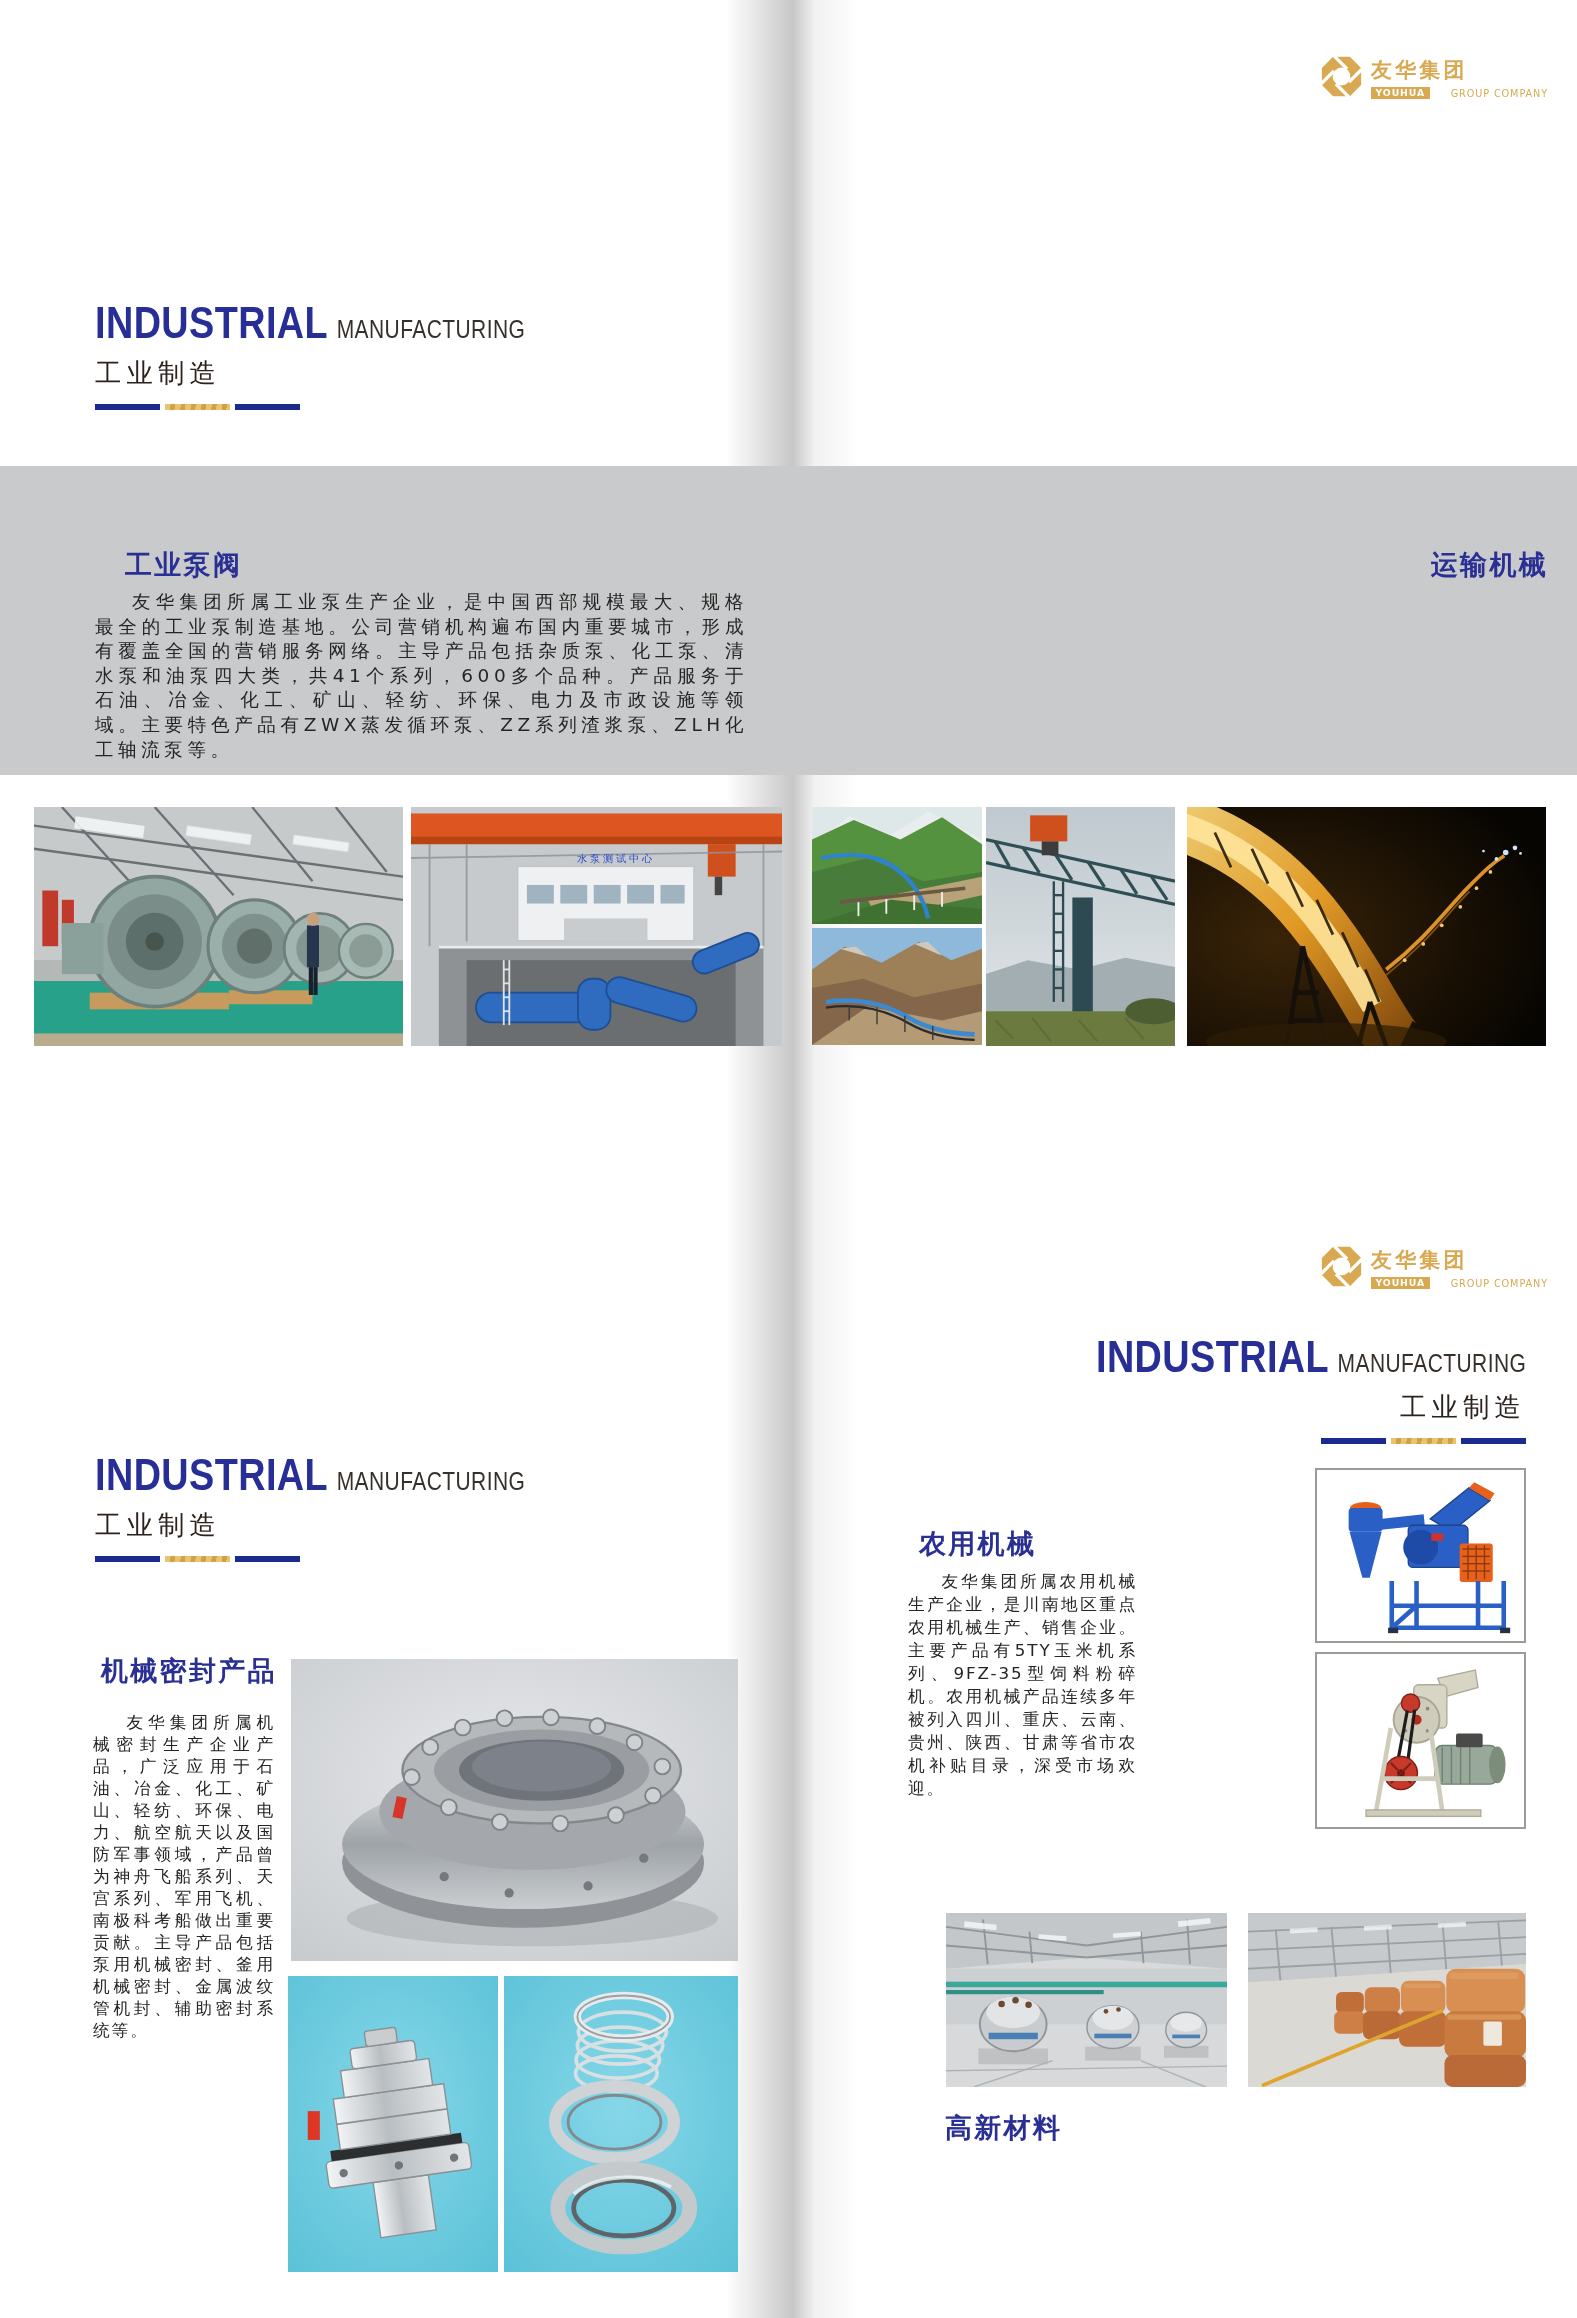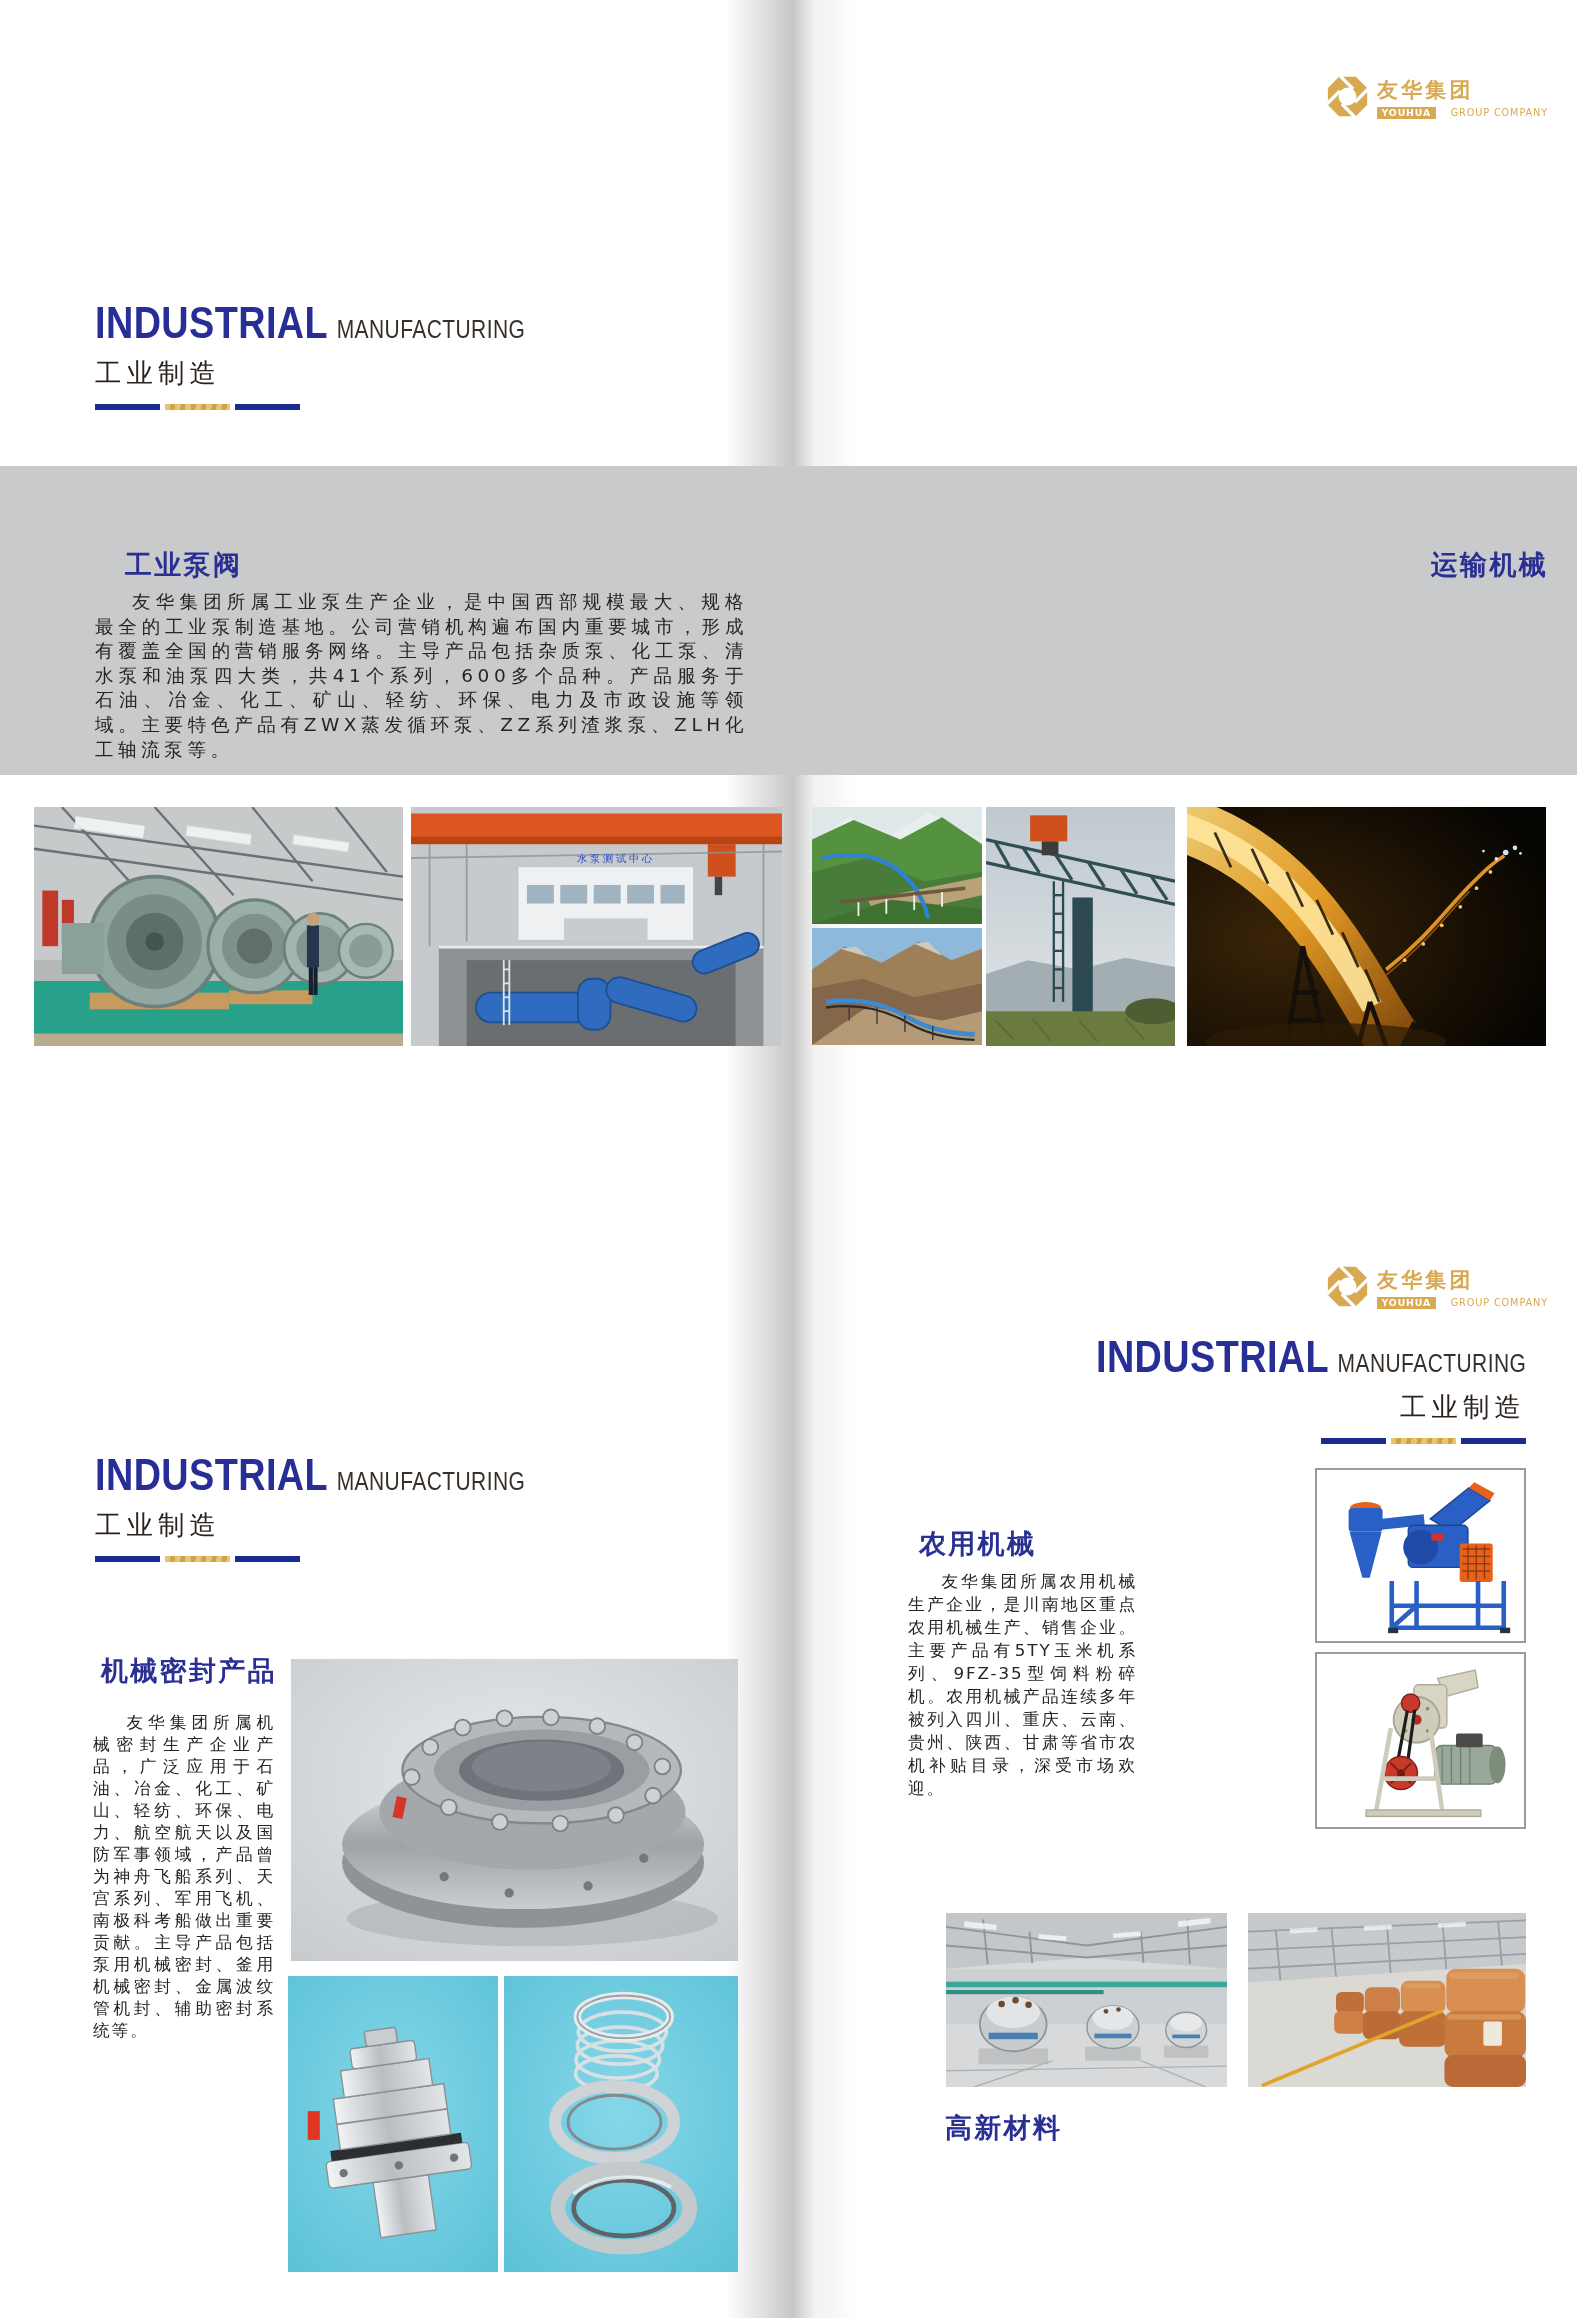--- a/index.html
+++ b/index.html
@@ -17,23 +17,23 @@
   .hdr--right{text-align:right;}
   .hdr-ind{font-family:"Liberation Sans",sans-serif;font-weight:bold;font-size:45px;color:#272e96;letter-spacing:0.5px;}
   .hdr-man{font-family:"Liberation Sans",sans-serif;font-size:25px;color:#37302a;margin-left:10.2px;letter-spacing:0.5px;}
   .hdr-cn{font-size:26.4px;color:#2b211d;letter-spacing:5.1px;margin-top:6.5px;font-weight:500;}
   .hdr-bars{display:flex;gap:5.1px;margin-top:13px;}
   .hdr--right .hdr-bars{justify-content:flex-end;}
   .bar{height:6.5px;width:65px;display:inline-block;}
   .bar.blue{background:#1b2a8e;}
   .bar.gold{background:repeating-linear-gradient(100deg,#e7c473 0 5.6px,#d1a245 5.6px 10.2px);}
   
-  .logo{position:absolute;display:flex;align-items:center;gap:8.3px;z-index:5;margin-top:20px;}
+  .logo{position:absolute;display:flex;align-items:center;gap:8.3px;z-index:5;}
   .logo-cn{font-size:21px;font-weight:bold;color:#d9a952;letter-spacing:3.2px;white-space:nowrap;}
-  .logo-en{display:flex;align-items:flex-start;gap:15px;margin-top:2.8px;}
+  .logo-en{display:flex;align-items:flex-end;gap:21px;margin-top:2.8px;}
   .logo-badge{background:#d9a952;color:#ffffff;font-size:9.3px;font-weight:bold;padding:0.9px 4.6px;letter-spacing:0.9px;}
   .logo-rest{color:#d9a952;font-size:9.7px;letter-spacing:0.9px;white-space:nowrap;}
   
   .sec-title{position:absolute;font-size:27px;font-weight:700;color:#2a2f93;letter-spacing:2.3px;z-index:6;white-space:nowrap;}
   .para{position:absolute;text-align:justify;text-indent:2em;color:#252525;z-index:6;}
   .para-pump{font-size:18.5px;line-height:24.6px;letter-spacing:4.6px;}
   .para-trans{font-size:16px;line-height:24px;letter-spacing:1.6px;}
   .para-seal{font-size:16.7px;line-height:22px;letter-spacing:1.9px;}
   .para-agri{font-size:16.7px;line-height:23px;letter-spacing:1.9px;}
   .para-mat{font-size:16px;line-height:25.5px;letter-spacing:1.9px;}

